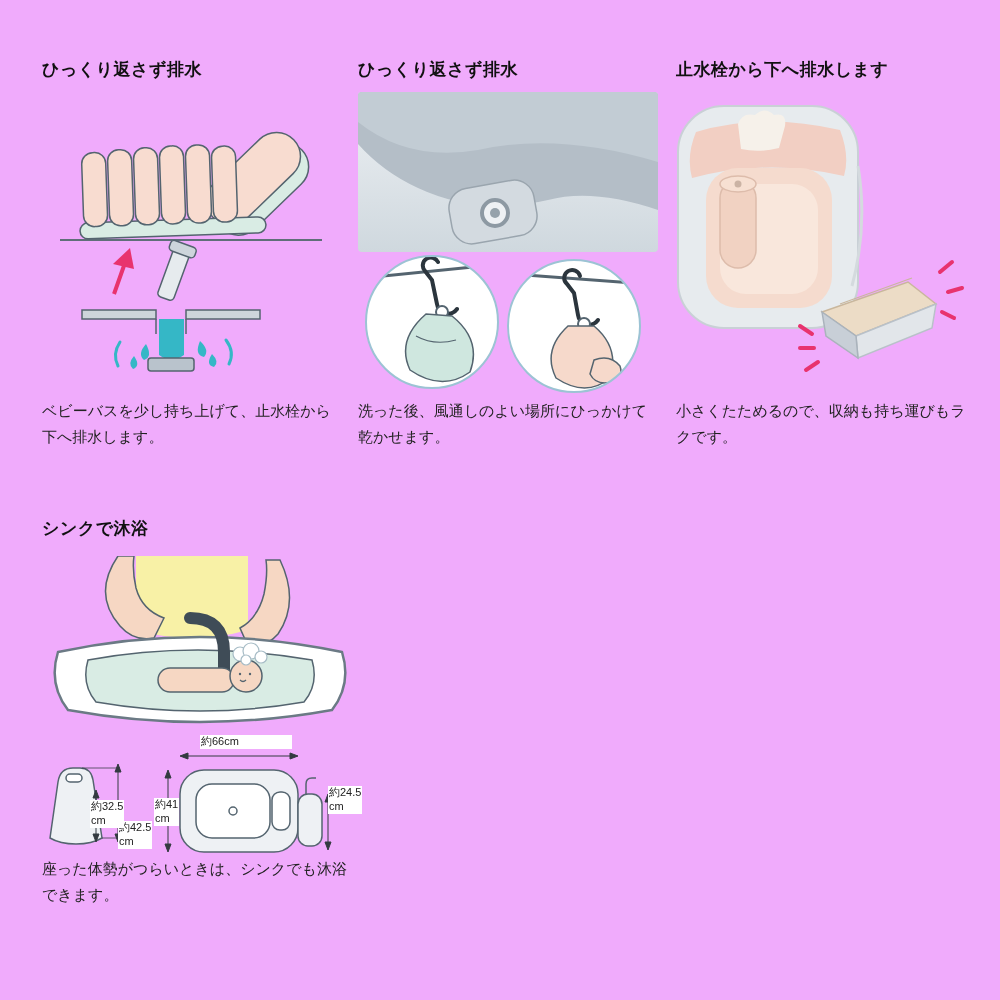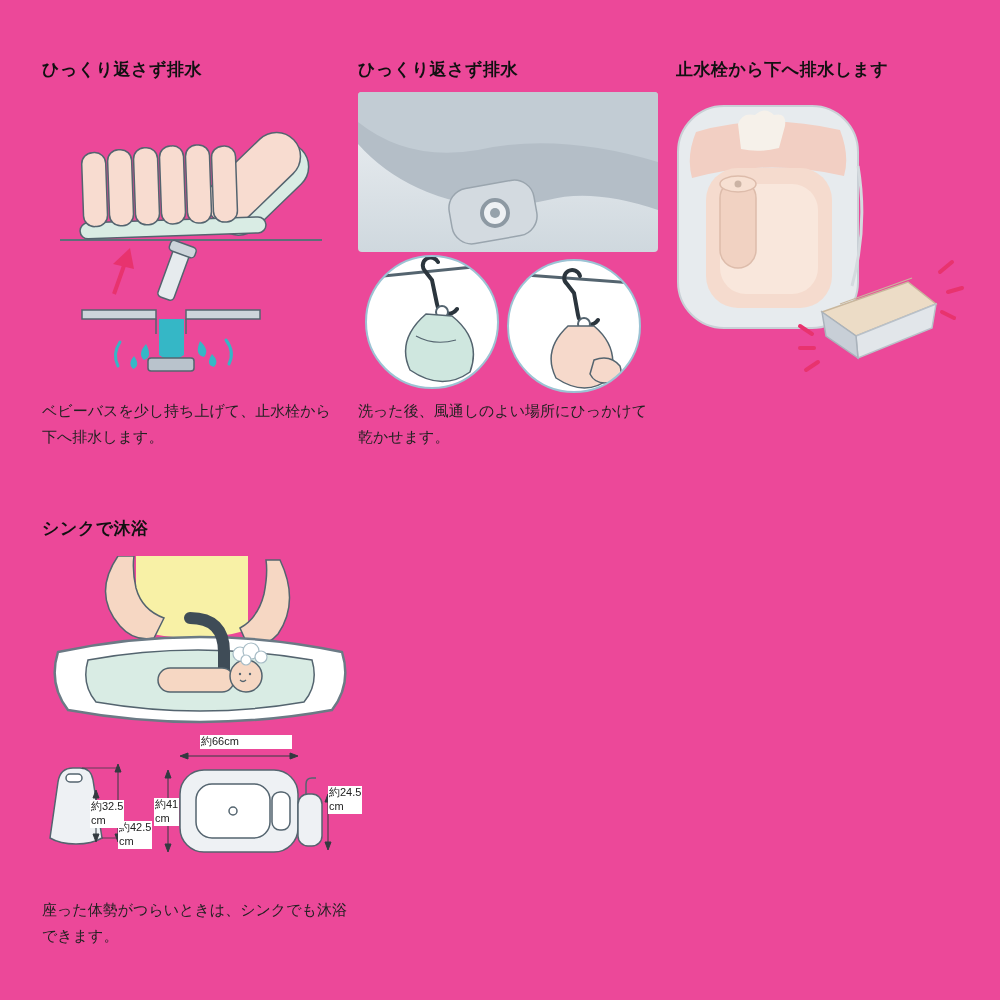--- a/index.html
+++ b/index.html
@@ -1,16 +1,16 @@
 <!DOCTYPE html>
 <html><head>
 <meta charset="utf-8">
 <style>
   html,body{margin:0;padding:0;background:#fff;}
-  .page{position:relative;width:1000px;height:1000px;background:#ec4899;overflow:hidden;
+  .page{position:relative;width:1000px;height:1000px;background:#f0abfc;overflow:hidden;
         font-family:"Liberation Sans","DejaVu Sans",sans-serif;color:#1f1f1f;}
   .abs{position:absolute;}
   .title{position:absolute;font-size:17px;font-weight:bold;color:#111;letter-spacing:.5px;}
   .desc{position:absolute;font-size:15px;line-height:1.72;color:#222;}
   .dim-label{position:absolute;font-size:11px;line-height:1.25;color:#222;background:#fff;
              white-space:pre-line;text-align:left;padding:0 1px;}
 </style>
 </head>
 <body>
 
@@ -141,20 +141,21 @@
       <line x1="276" y1="196" x2="290" y2="192"></line>
       <line x1="270" y1="216" x2="282" y2="222"></line>
       <line x1="140" y1="238" x2="128" y2="230"></line>
       <line x1="142" y1="252" x2="128" y2="252"></line>
       <line x1="146" y1="266" x2="134" y2="274"></line>
     </g>
   </svg>
 
   <div class="desc" style="left:358px;top:398px;width:300px">洗った後、風通しのよい場所にひっかけて乾かせます。</div>
   <div class="desc" style="left:42px;top:398px;width:292px">ベビーバスを少し持ち上げて、止水栓から下へ排水します。</div>
+  <div class="desc" style="left:676px;top:398px;width:296px">小さくたためるので、収納も持ち運びもラクです。</div>
 
   <div class="title" style="left:42px;top:517px">シンクで沐浴</div>
 
   <svg class="abs" style="left:40px;top:556px" width="320" height="180" viewBox="0 0 320 180">
     <path d="M96 0 h112 v74 q-56 16 -112 0 z" fill="#f8f1a6"></path>
     <path d="M78 0 q-26 38 2 70 q14 16 34 12 l10 -20 q-22 -8 -28 -30 q-4 -18 -2 -32 z" fill="#f6d7c3" stroke="#54646f" stroke-width="1.5"></path>
     <path d="M240 4 q20 42 -2 74 q-12 14 -30 12 l-8 -18 q18 -10 24 -34 q4 -20 2 -34 z" fill="#f6d7c3" stroke="#54646f" stroke-width="1.5"></path>
     <path d="M18 96 q142 -30 284 0 q10 32 -10 58 q-132 24 -264 0 q-20 -26 -10 -58 z" fill="#ffffff" stroke="#6b7a85" stroke-width="2.5"></path>
     <path d="M48 104 q108 -20 224 0 q7 24 -8 42 q-104 18 -208 0 q-15 -18 -8 -42 z" fill="#d9ece4" stroke="#54646f" stroke-width="1.5"></path>
     <path d="M150 62 q34 0 34 34 v20" fill="none" stroke="#3f4c57" stroke-width="12" stroke-linecap="round"></path>
@@ -216,15 +217,15 @@
   <div class="dim-label" style="left:200px;top:735px;width:90px">約66cm</div>
   <div class="dim-label" style="left:118px;top:821px">約42.5
 cm</div>
   <div class="dim-label" style="left:90px;top:800px">約32.5
 cm</div>
   <div class="dim-label" style="left:154px;top:798px">約41
 cm</div>
   <div class="dim-label" style="left:328px;top:786px">約24.5
 cm</div>
 
-  <div class="desc" style="left:42px;top:897px;width:312px">座った体勢がつらいときは、シンクでも沐浴できます。</div>
+  <div class="desc" style="left:42px;top:856px;width:312px">座った体勢がつらいときは、シンクでも沐浴できます。</div>
 
 </div>
 
 </body></html>

